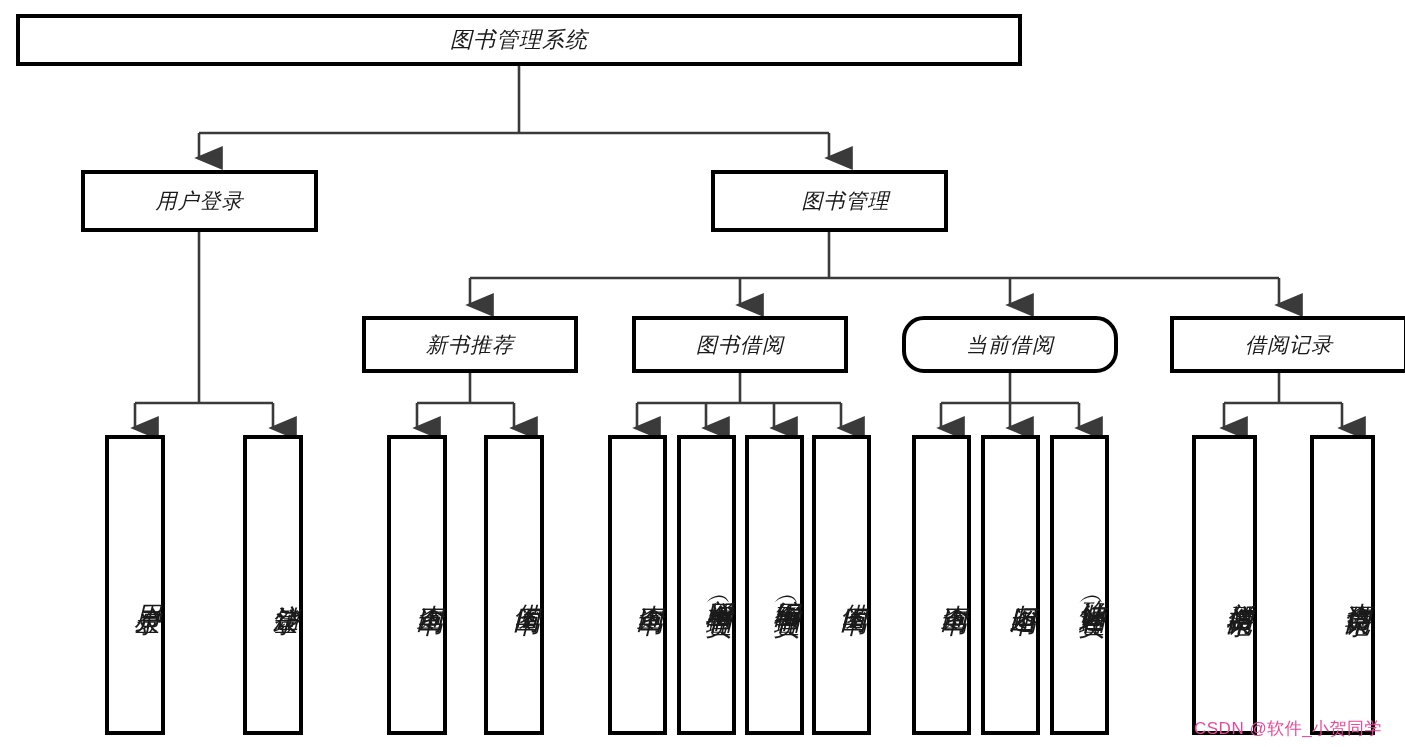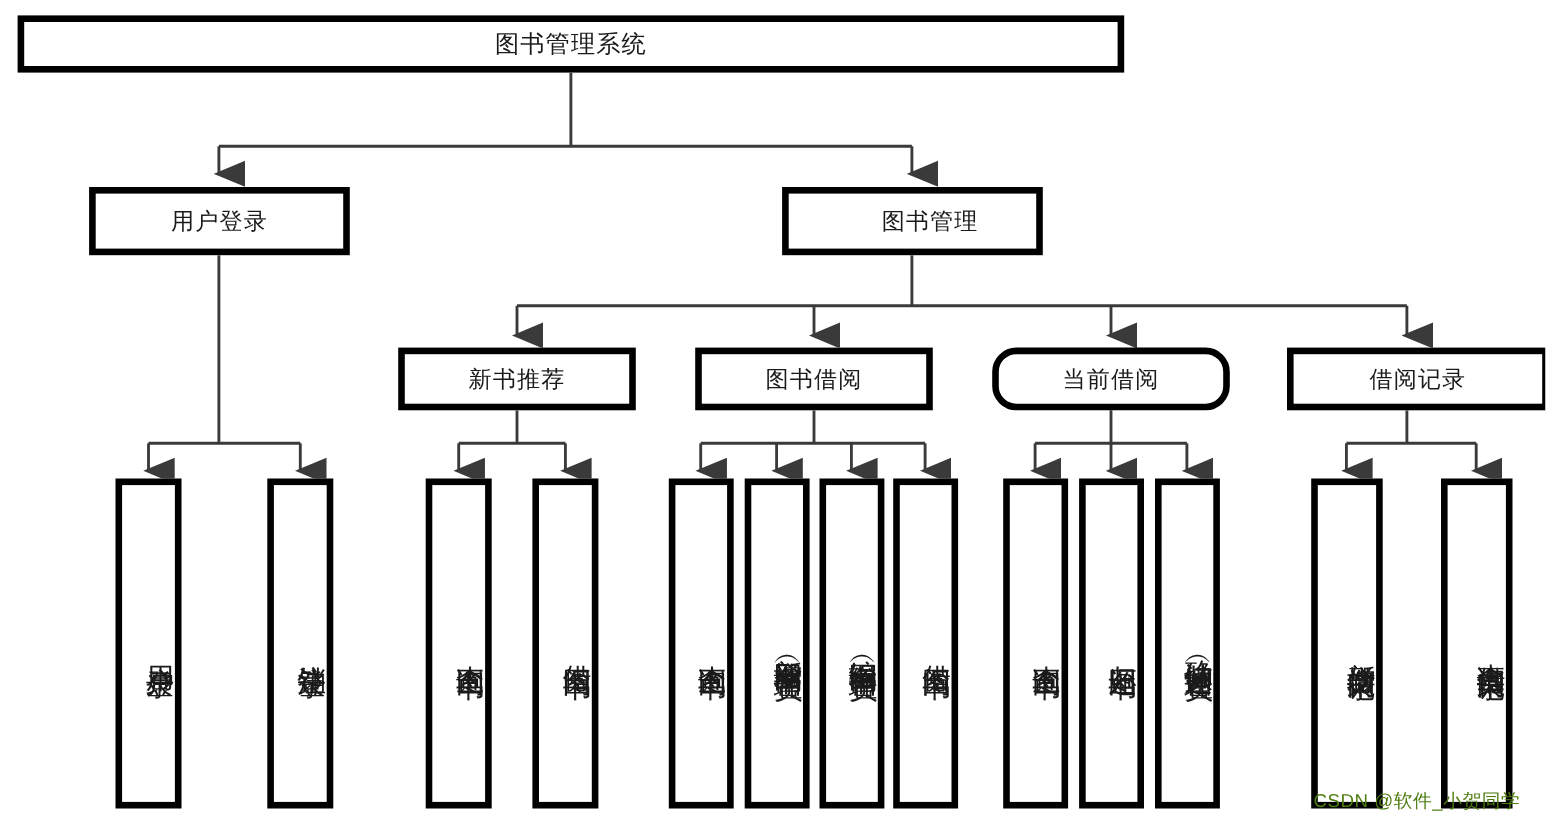--- a/index.html
+++ b/index.html
@@ -13,26 +13,27 @@
   #canvas {
     position: relative;
     width: 1405px;
     height: 747px;
     background: #ffffff;
     overflow: hidden;
   }
   .node {
     position: absolute;
     box-sizing: border-box;
-    border: 6px solid #000000;
+    border: 4px solid #000000;
     background: #ffffff;
     display: flex;
     align-items: center;
     justify-content: center;
     color: #1a1a1a;
+    font-style: italic;
   }
   .node-h {
     font-size: 21px;
     letter-spacing: 1px;
     white-space: nowrap;
   }
   .node-root {
     font-size: 22px;
     letter-spacing: 1px;
   }
@@ -56,21 +57,21 @@
     position: absolute;
     left: 0;
     top: 0;
     width: 1405px;
     height: 747px;
     pointer-events: none;
   }
   .watermark {
     position: absolute;
     font-size: 17px;
-    color: #4d7c0f;
+    color: #ec4899;
     white-space: nowrap;
     letter-spacing: 0.5px;
   }
 </style>
 </head>
 <body>
 
 <div id="canvas">
 
   <svg class="links" viewBox="0 0 1405 747">

